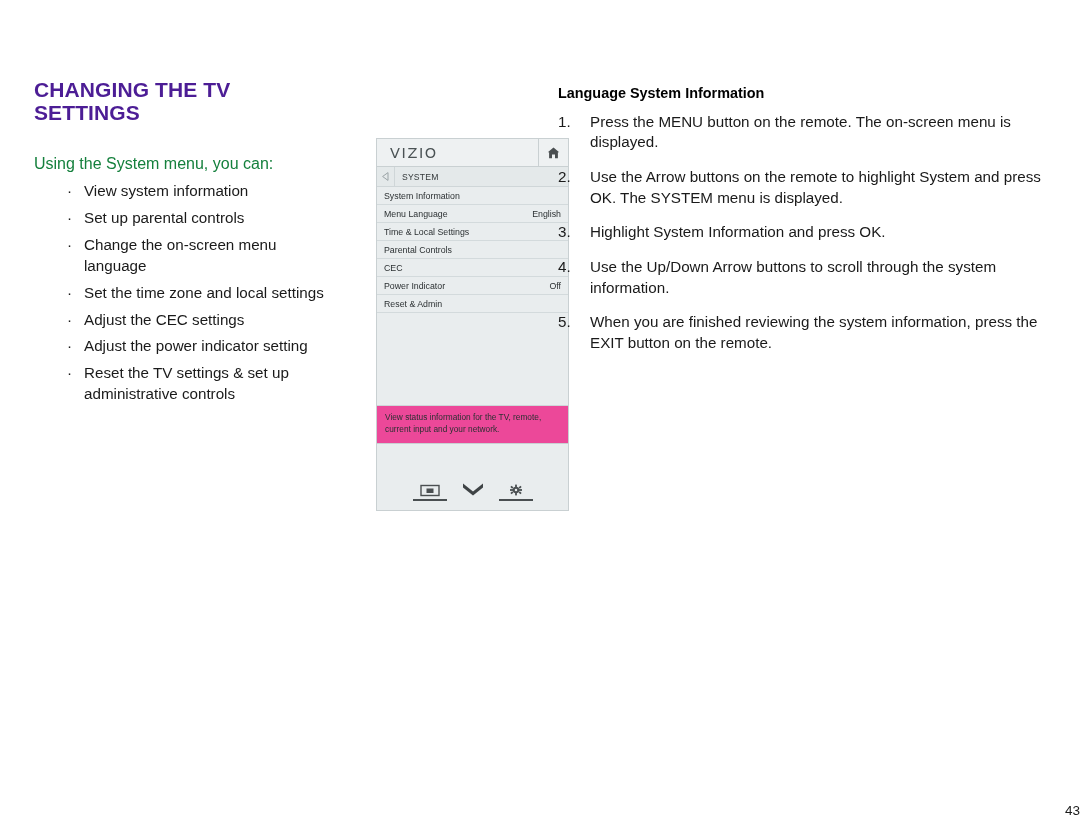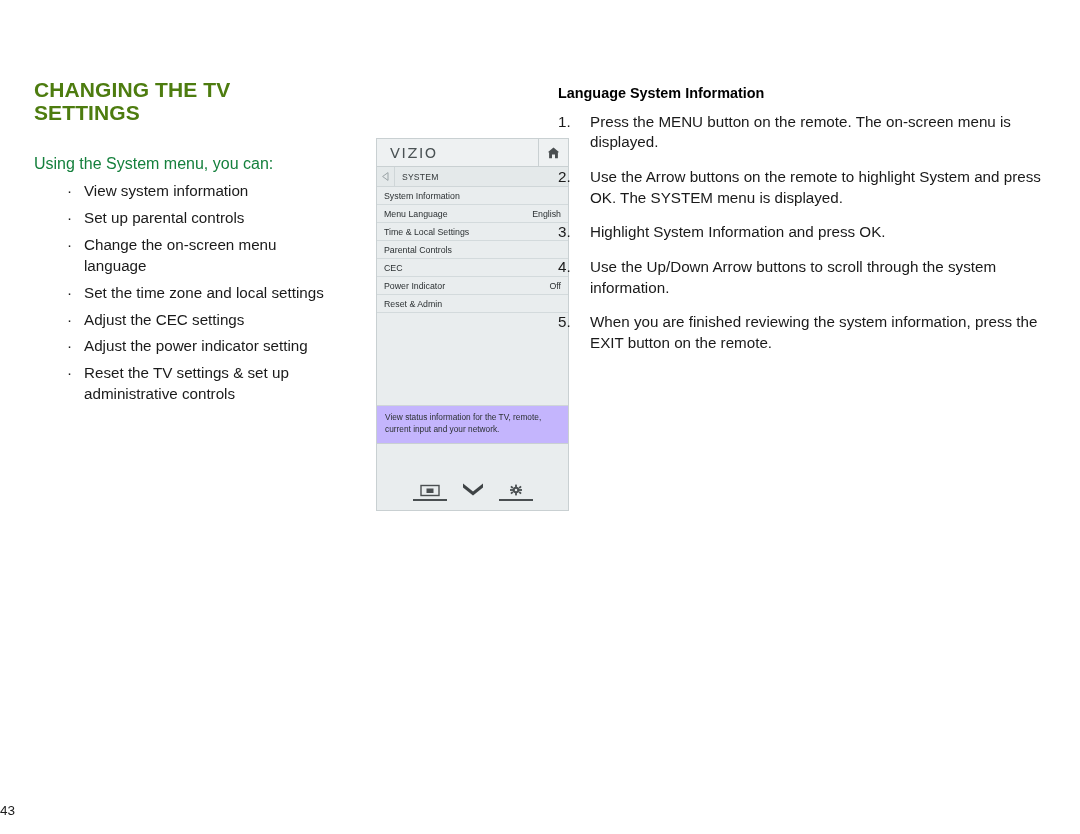--- a/index.html
+++ b/index.html
@@ -28,21 +28,21 @@
   .left-col {
     position: absolute;
     left: 34px;
     top: 78px;
     width: 290px;
   }
   .page-title {
     font-size: 21px;
     font-weight: bold;
     letter-spacing: 0.1px;
-    color: #4d7c0f;
+    color: #4c1d95;
     margin: 0 0 28px 0;
     line-height: 1.1;
   }
   .intro {
     font-size: 16px;
     line-height: 1.45;
     color: #15803d;
     margin: 0 0 6px 0;
   }
   ul.bullets {
@@ -147,21 +147,21 @@
     height: 92px;
     border-bottom: 1px solid #cfd6d8;
     background: #e9edee;
   }
   .tv-desc {
     padding: 6px 8px 7px 8px;
     font-size: 8.3px;
     line-height: 1.42;
     color: #2b3032;
     border-bottom: 1px solid #c9d0d2;
-    background: #c4b5fd;
+    background: #ec4899;
   }
   .tv-footer {
     height: 66px;
     position: relative;
     background: #e9edee;
   }
   .tv-icons {
     position: absolute;
     left: 0;
     right: 0;
@@ -227,21 +227,21 @@
     color: #1a1a1a;
   }
   ol.steps b { font-weight: normal; }
 
   
   .page-number {
     position: absolute;
     left: 0;
     right: 0;
     top: 803px;
-    text-align: left;
+    text-align: right;
     font-size: 13.5px;
     color: #1a1a1a;
   }
 </style>
 </head>
 <body>
 
 <div class="page">
 
   <div class="left-col">

